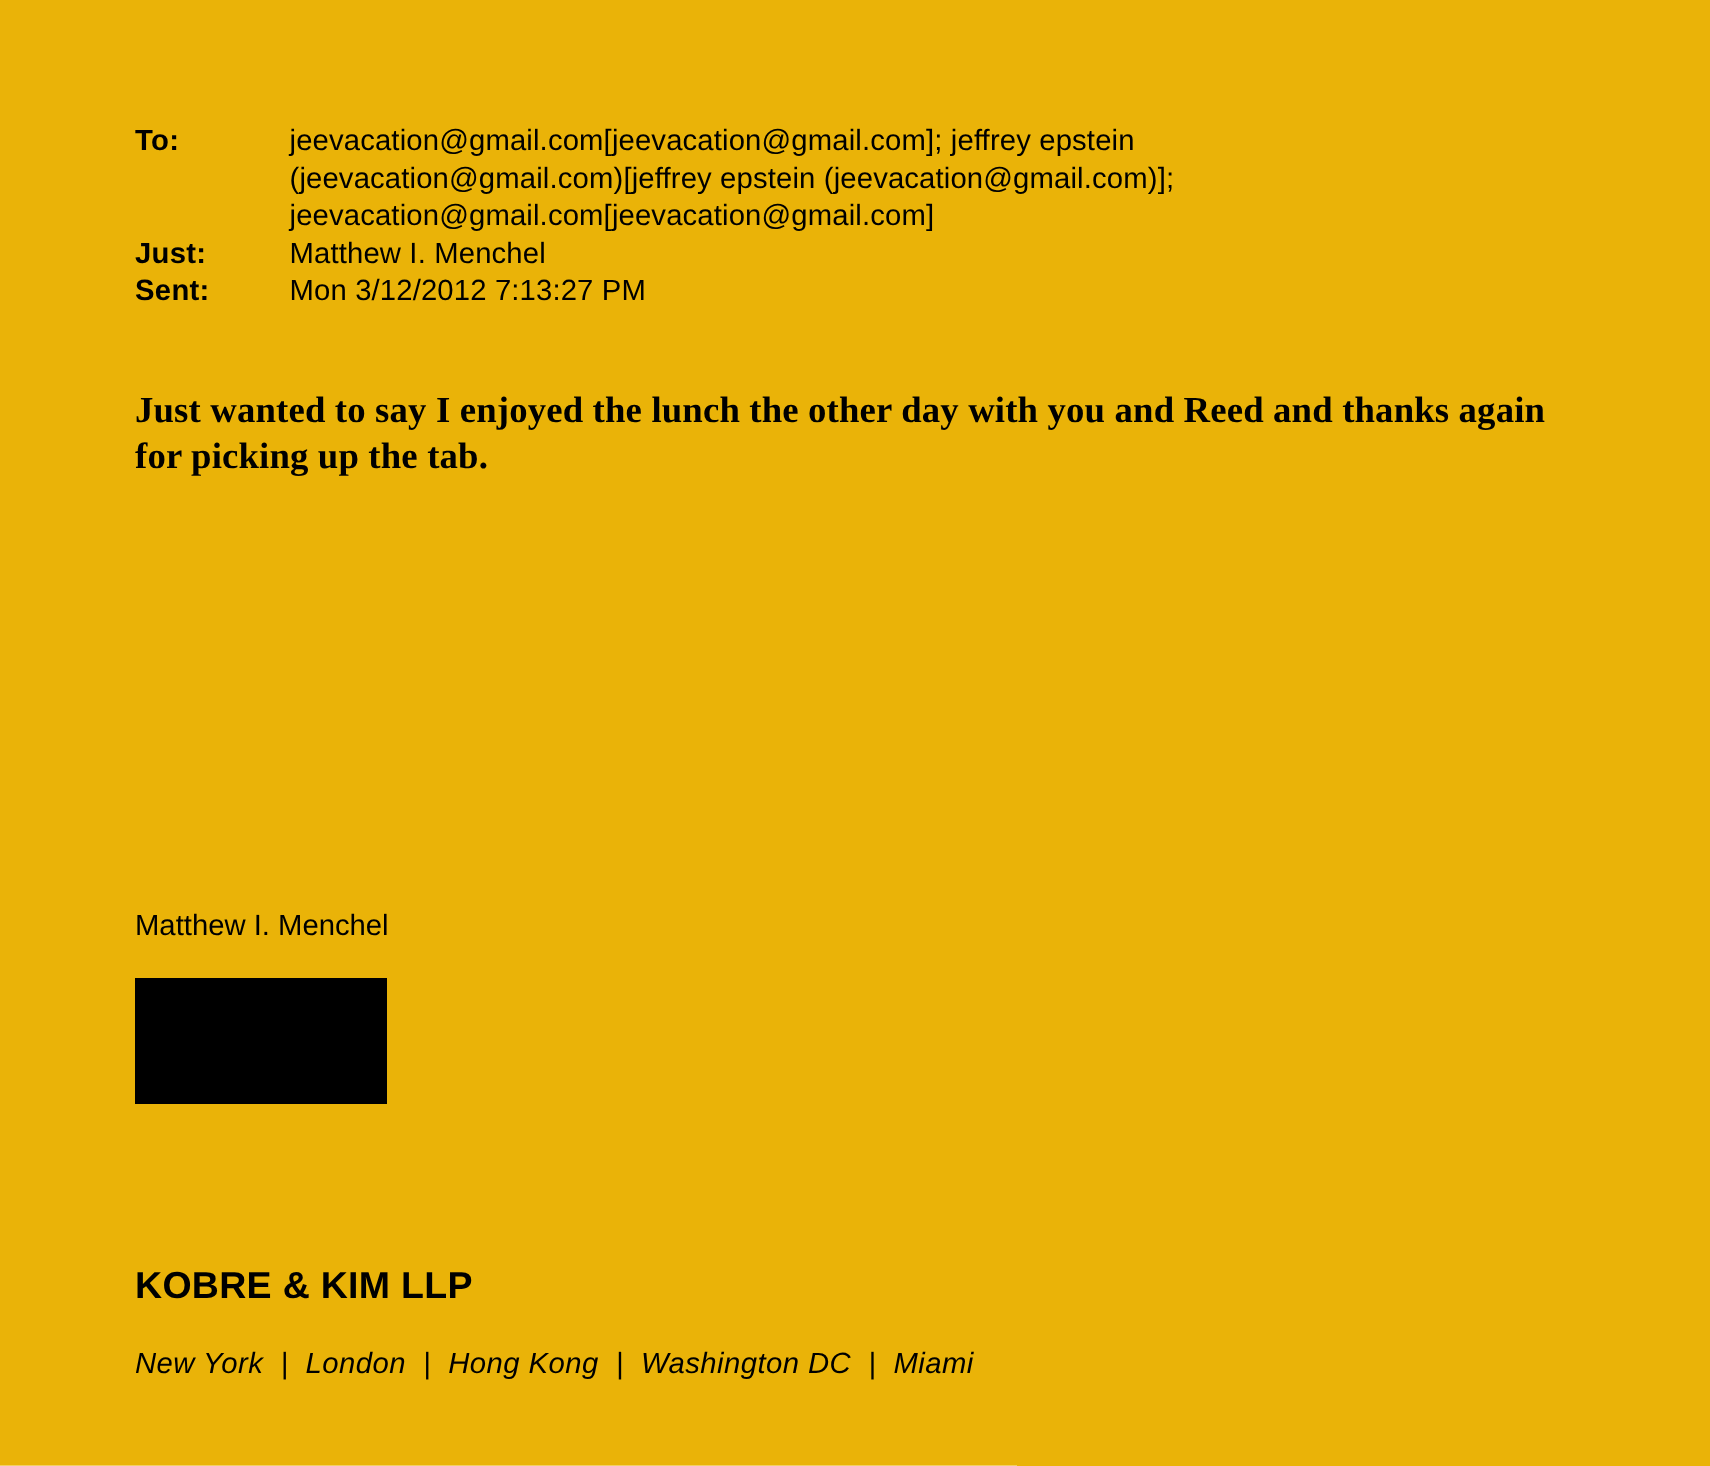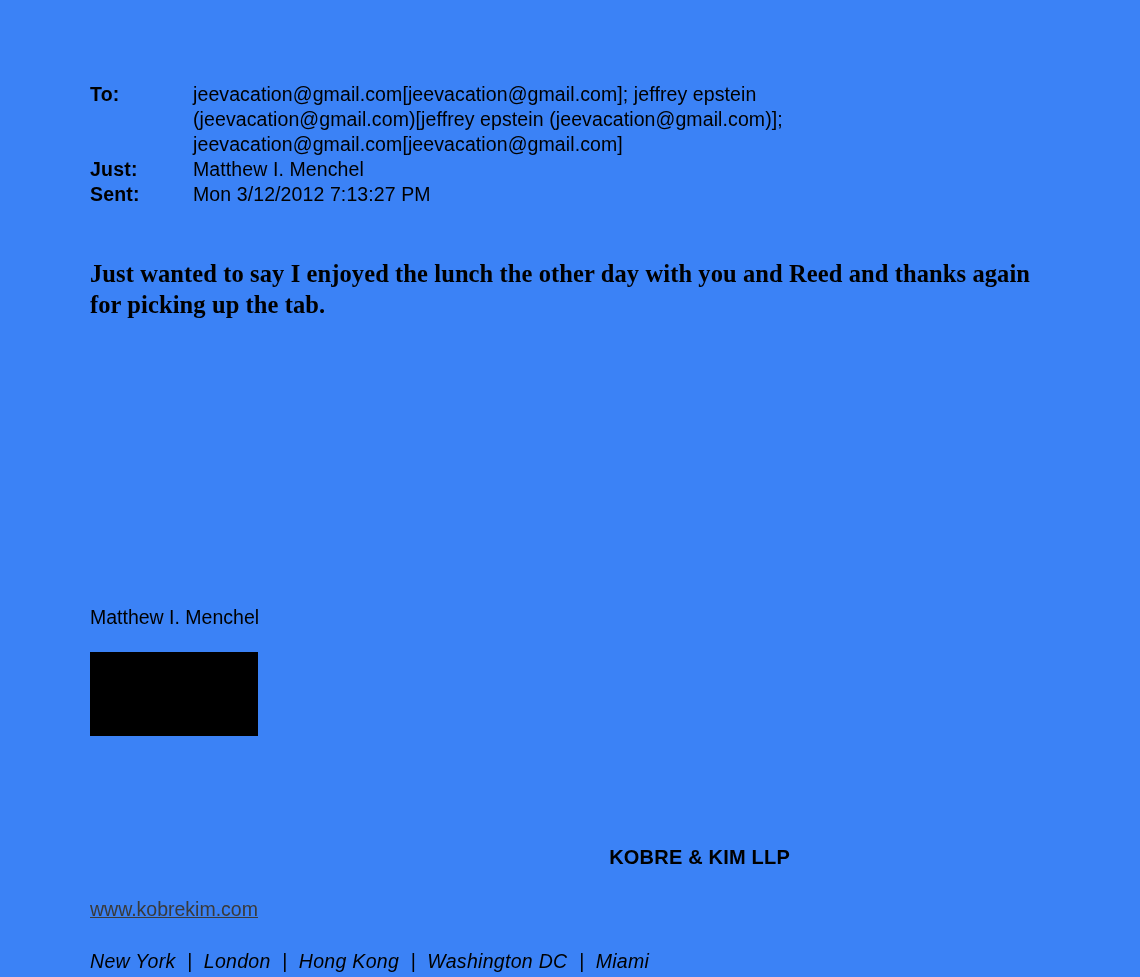--- a/index.html
+++ b/index.html
@@ -11,21 +11,21 @@
     width: 1140px;
     height: 977px;
     overflow: hidden;
     font-family: "Liberation Sans", sans-serif;
     color: #000000;
   }
   .page {
     position: relative;
     width: 1140px;
     height: 977px;
-    background: #3b82f6;
+    background: #eab308;
   }
 
   
   .header {
     position: absolute;
     left: 90px;
     top: 82px;
     width: 980px;
   }
   .hdr-row {
@@ -90,23 +90,22 @@
   .redacted-row {
     display: flex;
     align-items: center;
     height: 42px;
     box-sizing: border-box;
     font-size: 19.5px;
   }
   .firm-name {
     margin-top: 108px;
     font-weight: bold;
-    font-size: 20px;
+    font-size: 25px;
     letter-spacing: 0.2px;
-    text-align: right;
   }
   .website {
     margin-top: 26px;
     font-size: 19.5px;
     text-decoration: underline;
     color: #3a3a3a;
   }
   .offices {
     margin-top: 26px;
     font-size: 19.5px;
@@ -144,17 +143,16 @@
       <div class="redaction-block"></div>
       <div class="redacted-row">
         <span>(Miami)</span>
       </div>
       <div class="redacted-row">
         <span>(New York)</span>
       </div>
     </div>
 
     <div class="firm-name">KOBRE &amp; KIM LLP</div>
-    <div class="website">www.kobrekim.com</div>
     <div class="offices">New York  |  London  |  Hong Kong  |  Washington DC  |  Miami</div>
   </div>
 
 </div>
 
 </body></html>

